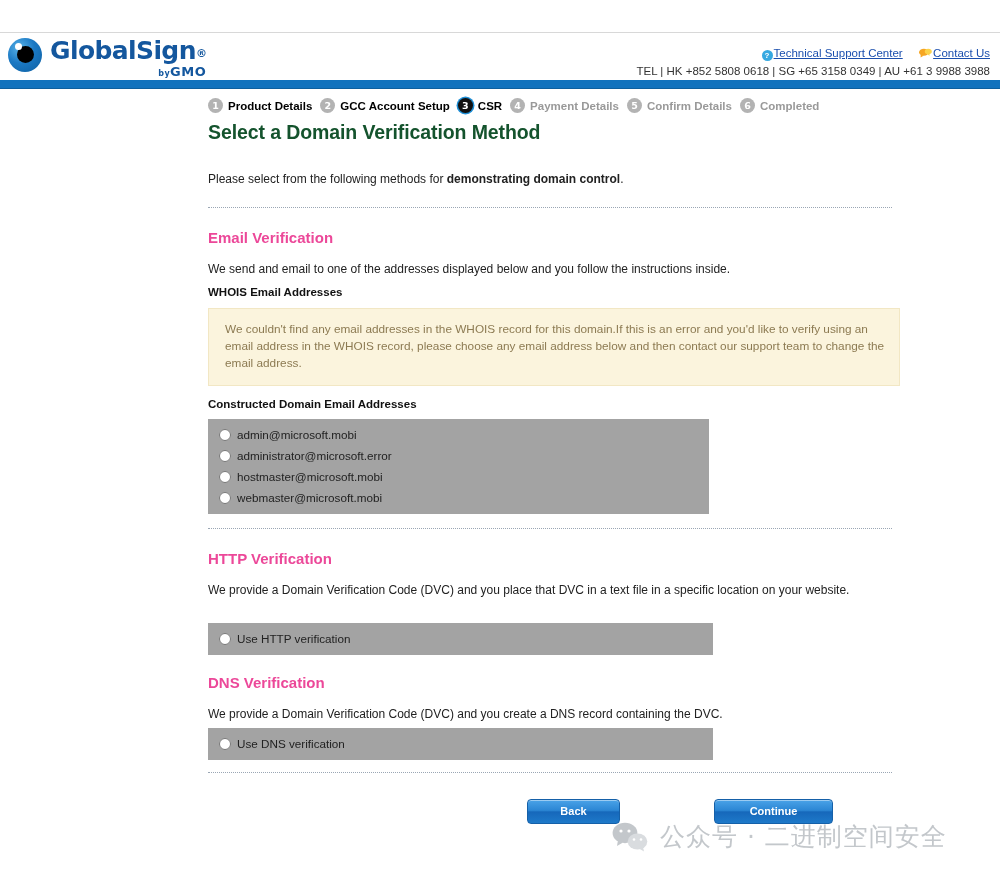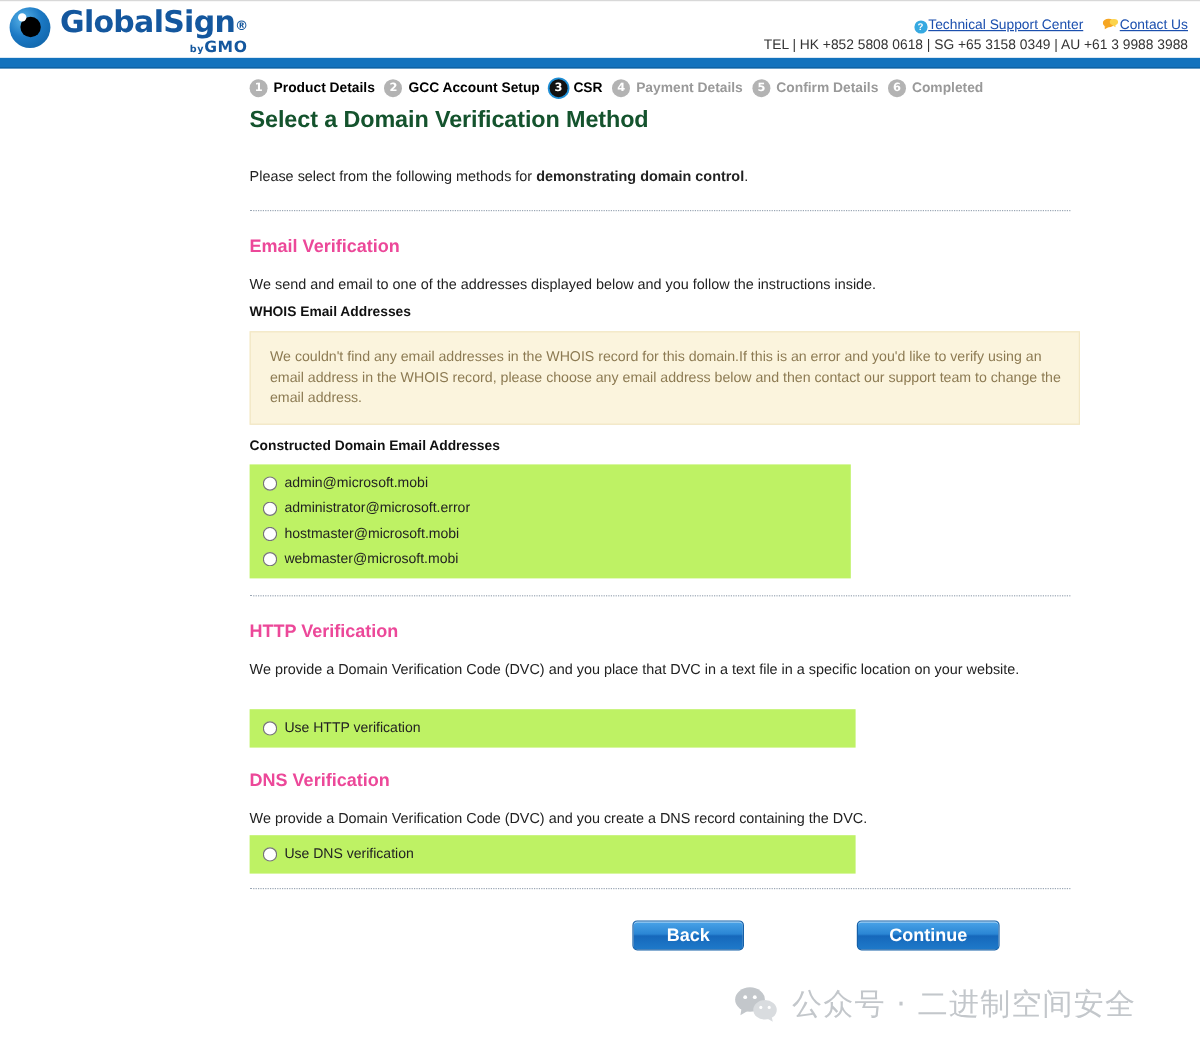--- a/index.html
+++ b/index.html
@@ -14,20 +14,21 @@
     overflow: hidden;
     position: relative;
   }
 
   
   .header {
     position: relative;
     height: 48px;
     background: #fff;
     border-top: 1px solid #d8d8d8;
+    margin-top: 32px;
   }
   .logo-wrap {
     position: absolute;
     left: 8px;
     top: 5px;
     display: flex;
     align-items: flex-start;
   }
   .logo-eye {
     width: 34px; height: 34px;
@@ -206,21 +207,21 @@
     border: 1px solid #f2e7c4;
     padding: 12px 14px 13px 16px;
     color: #8c7a52;
     font-size: 11.8px;
     line-height: 17px;
   }
 
   .radio-box {
     margin-top: 9px;
     width: 501px;
-    background: #bef264;
+    background: #a3a3a3;
     padding: 5px 0 6px 0;
   }
   .radio-box.wide { width: 505px; }
   .radio-row {
     display: flex;
     align-items: center;
     padding: 4px 0 4px 11px;
   }
   .radio-row input[type="radio"] {
     margin: 0 6px 0 0;
@@ -238,21 +239,21 @@
     margin-top: 26px;
     padding-left: 319px;
     display: flex;
     align-items: center;
   }
   .btn {
     border: 1px solid #1560a8;
     border-radius: 4px;
     background: linear-gradient(to bottom, #4aa3e8 0%, #2b86d4 45%, #1668bb 52%, #1e79c9 100%);
     color: #fff;
-    font-size: 15px;
+    font-size: 11px;
     font-weight: bold;
     padding: 0 24px;
     height: 25px;
     line-height: 23px;
     text-align: center;
     cursor: pointer;
     box-shadow: inset 0 1px 0 rgba(255,255,255,.45);
     font-family: "Liberation Sans", sans-serif;
   }
   #btn-back { width: 93px; }

